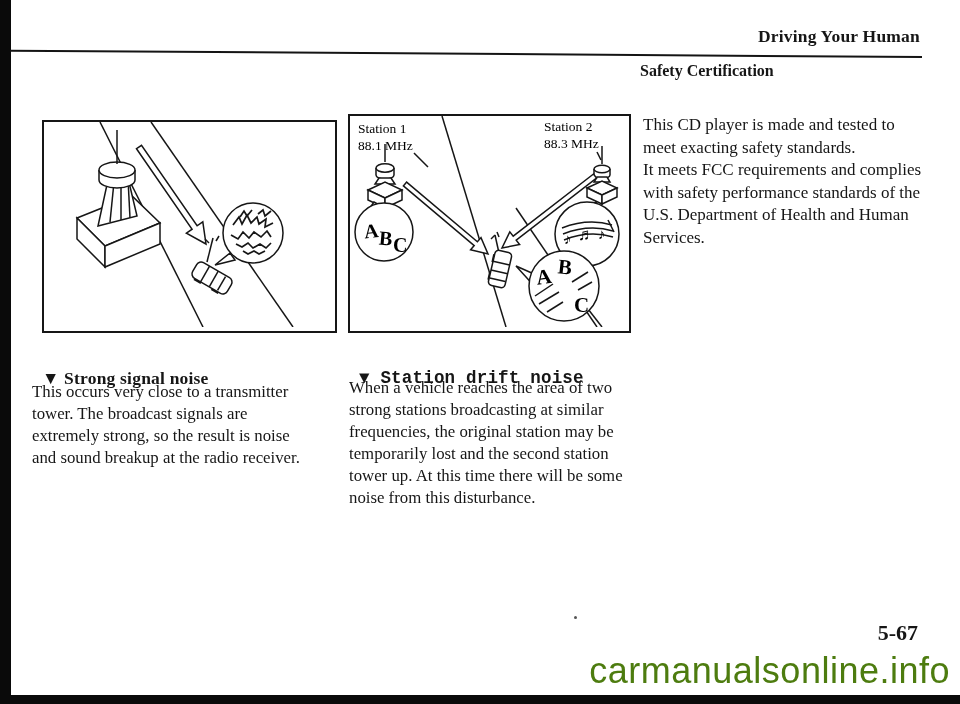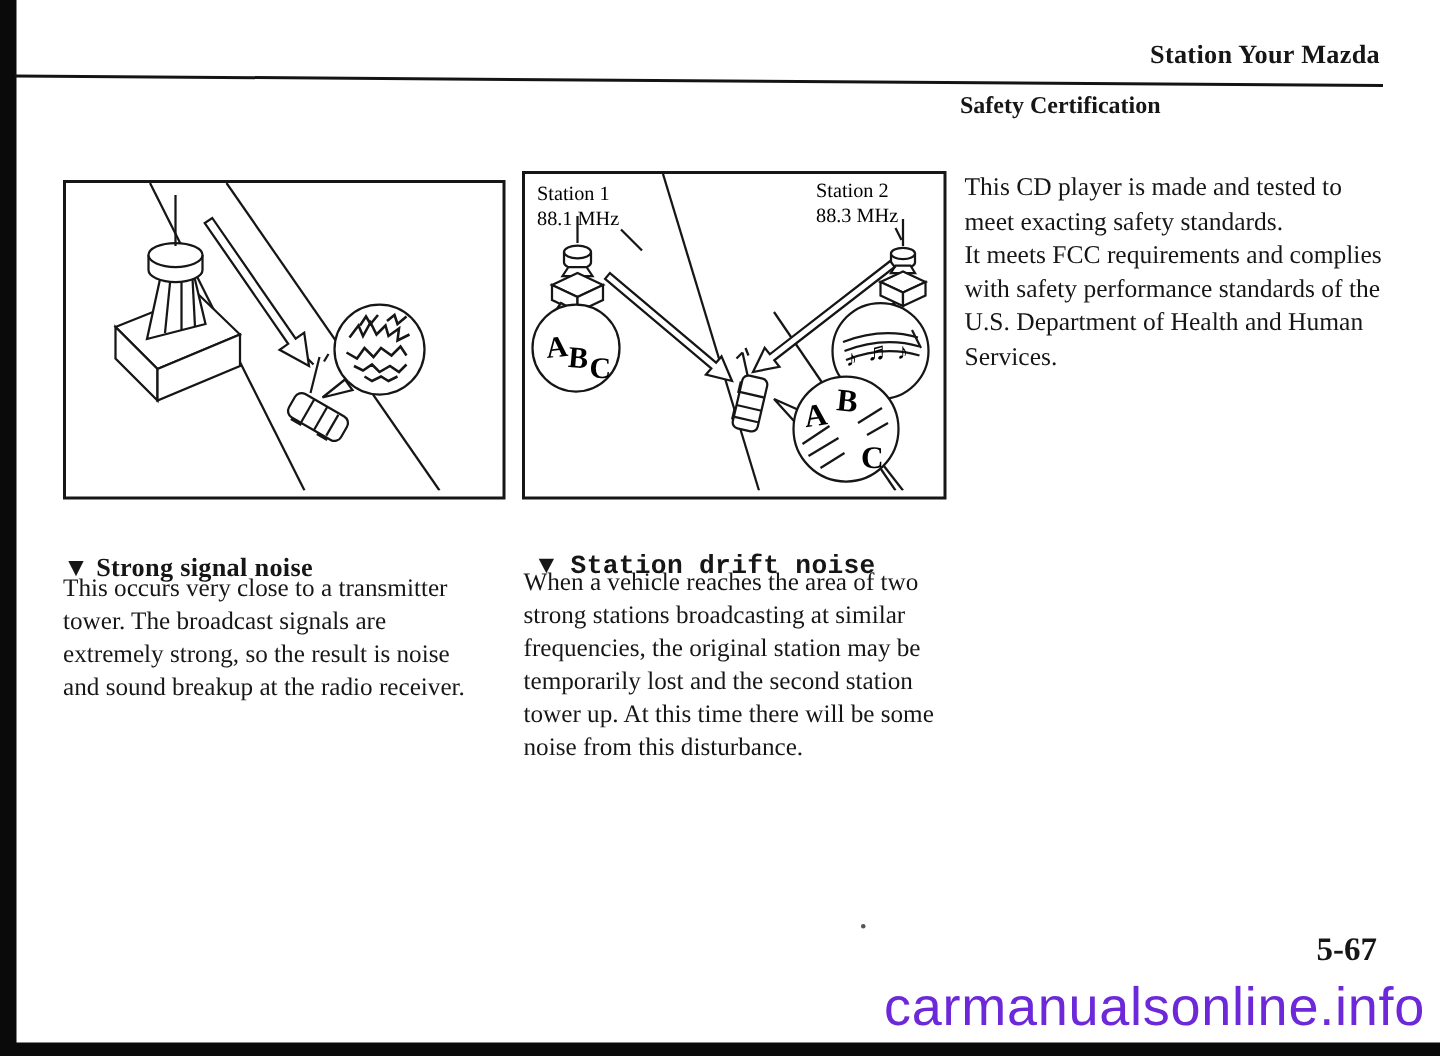--- a/index.html
+++ b/index.html
@@ -21,40 +21,40 @@
   .section-title{left:640px;top:62px;font-size:16px;font-weight:bold;}
   .section-body{left:643px;top:114px;width:322px;font-size:17px;line-height:22.6px;white-space:pre-line;}
   
   .figure{border:2px solid #161616;background:#fff;}
   .figure-1{left:42px;top:120px;width:291px;height:209px;}
   .figure-2{left:348px;top:114px;width:279px;height:215px;}
   .caption{font-size:17.5px;font-weight:bold;letter-spacing:.2px;margin-top:21px;}
   .caption-1{left:42px;top:347px;}
   .caption-2{left:359px;top:347px;font-family:Liberation Mono, monospace;}
   .para{font-size:16.8px;line-height:22px;white-space:pre-line;}
-  .para-1{left:42px;top:381px;width:300px;}
+  .para-1{left:32px;top:381px;width:300px;}
   .para-2{left:349px;top:377px;width:295px;}
   
   .page-number{top:620px;right:42px;font-size:22px;font-weight:bold;}
   .watermark{top:650px;right:10px;font-size:36px;letter-spacing:.5px;
-    font-family:"Liberation Sans", sans-serif;color:#6d28d9;}
+    font-family:"Liberation Sans", sans-serif;color:#4d7c0f;}
   .speck{left:574px;top:616px;width:3px;height:3px;background:#555;border-radius:50%;}
   svg{display:block;}
   svg text{font-family:"Liberation Serif", serif;}
   .ln{stroke:#161616;stroke-width:1.5;fill:none;}
   .shape{stroke:#161616;stroke-width:1.5;fill:#ffffff;}
   .scrib{stroke:#161616;stroke-width:1.7;fill:none;stroke-linejoin:miter;}
 </style>
 </head>
 <body>
 
 <div class="abs left-strip"></div>
 <div class="abs bottom-bar"></div>
 
-<div class="abs header-title">Station Your Mazda</div>
+<div class="abs header-title">Driving Your Human</div>
 <div class="abs header-rule"></div>
 
 <div class="abs section-title">Safety Certification</div>
 <div class="abs section-body">This CD player is made and tested to
 meet exacting safety standards.
 It meets FCC requirements and complies
 with safety performance standards of the
 U.S. Department of Health and Human
 Services.</div>
 

